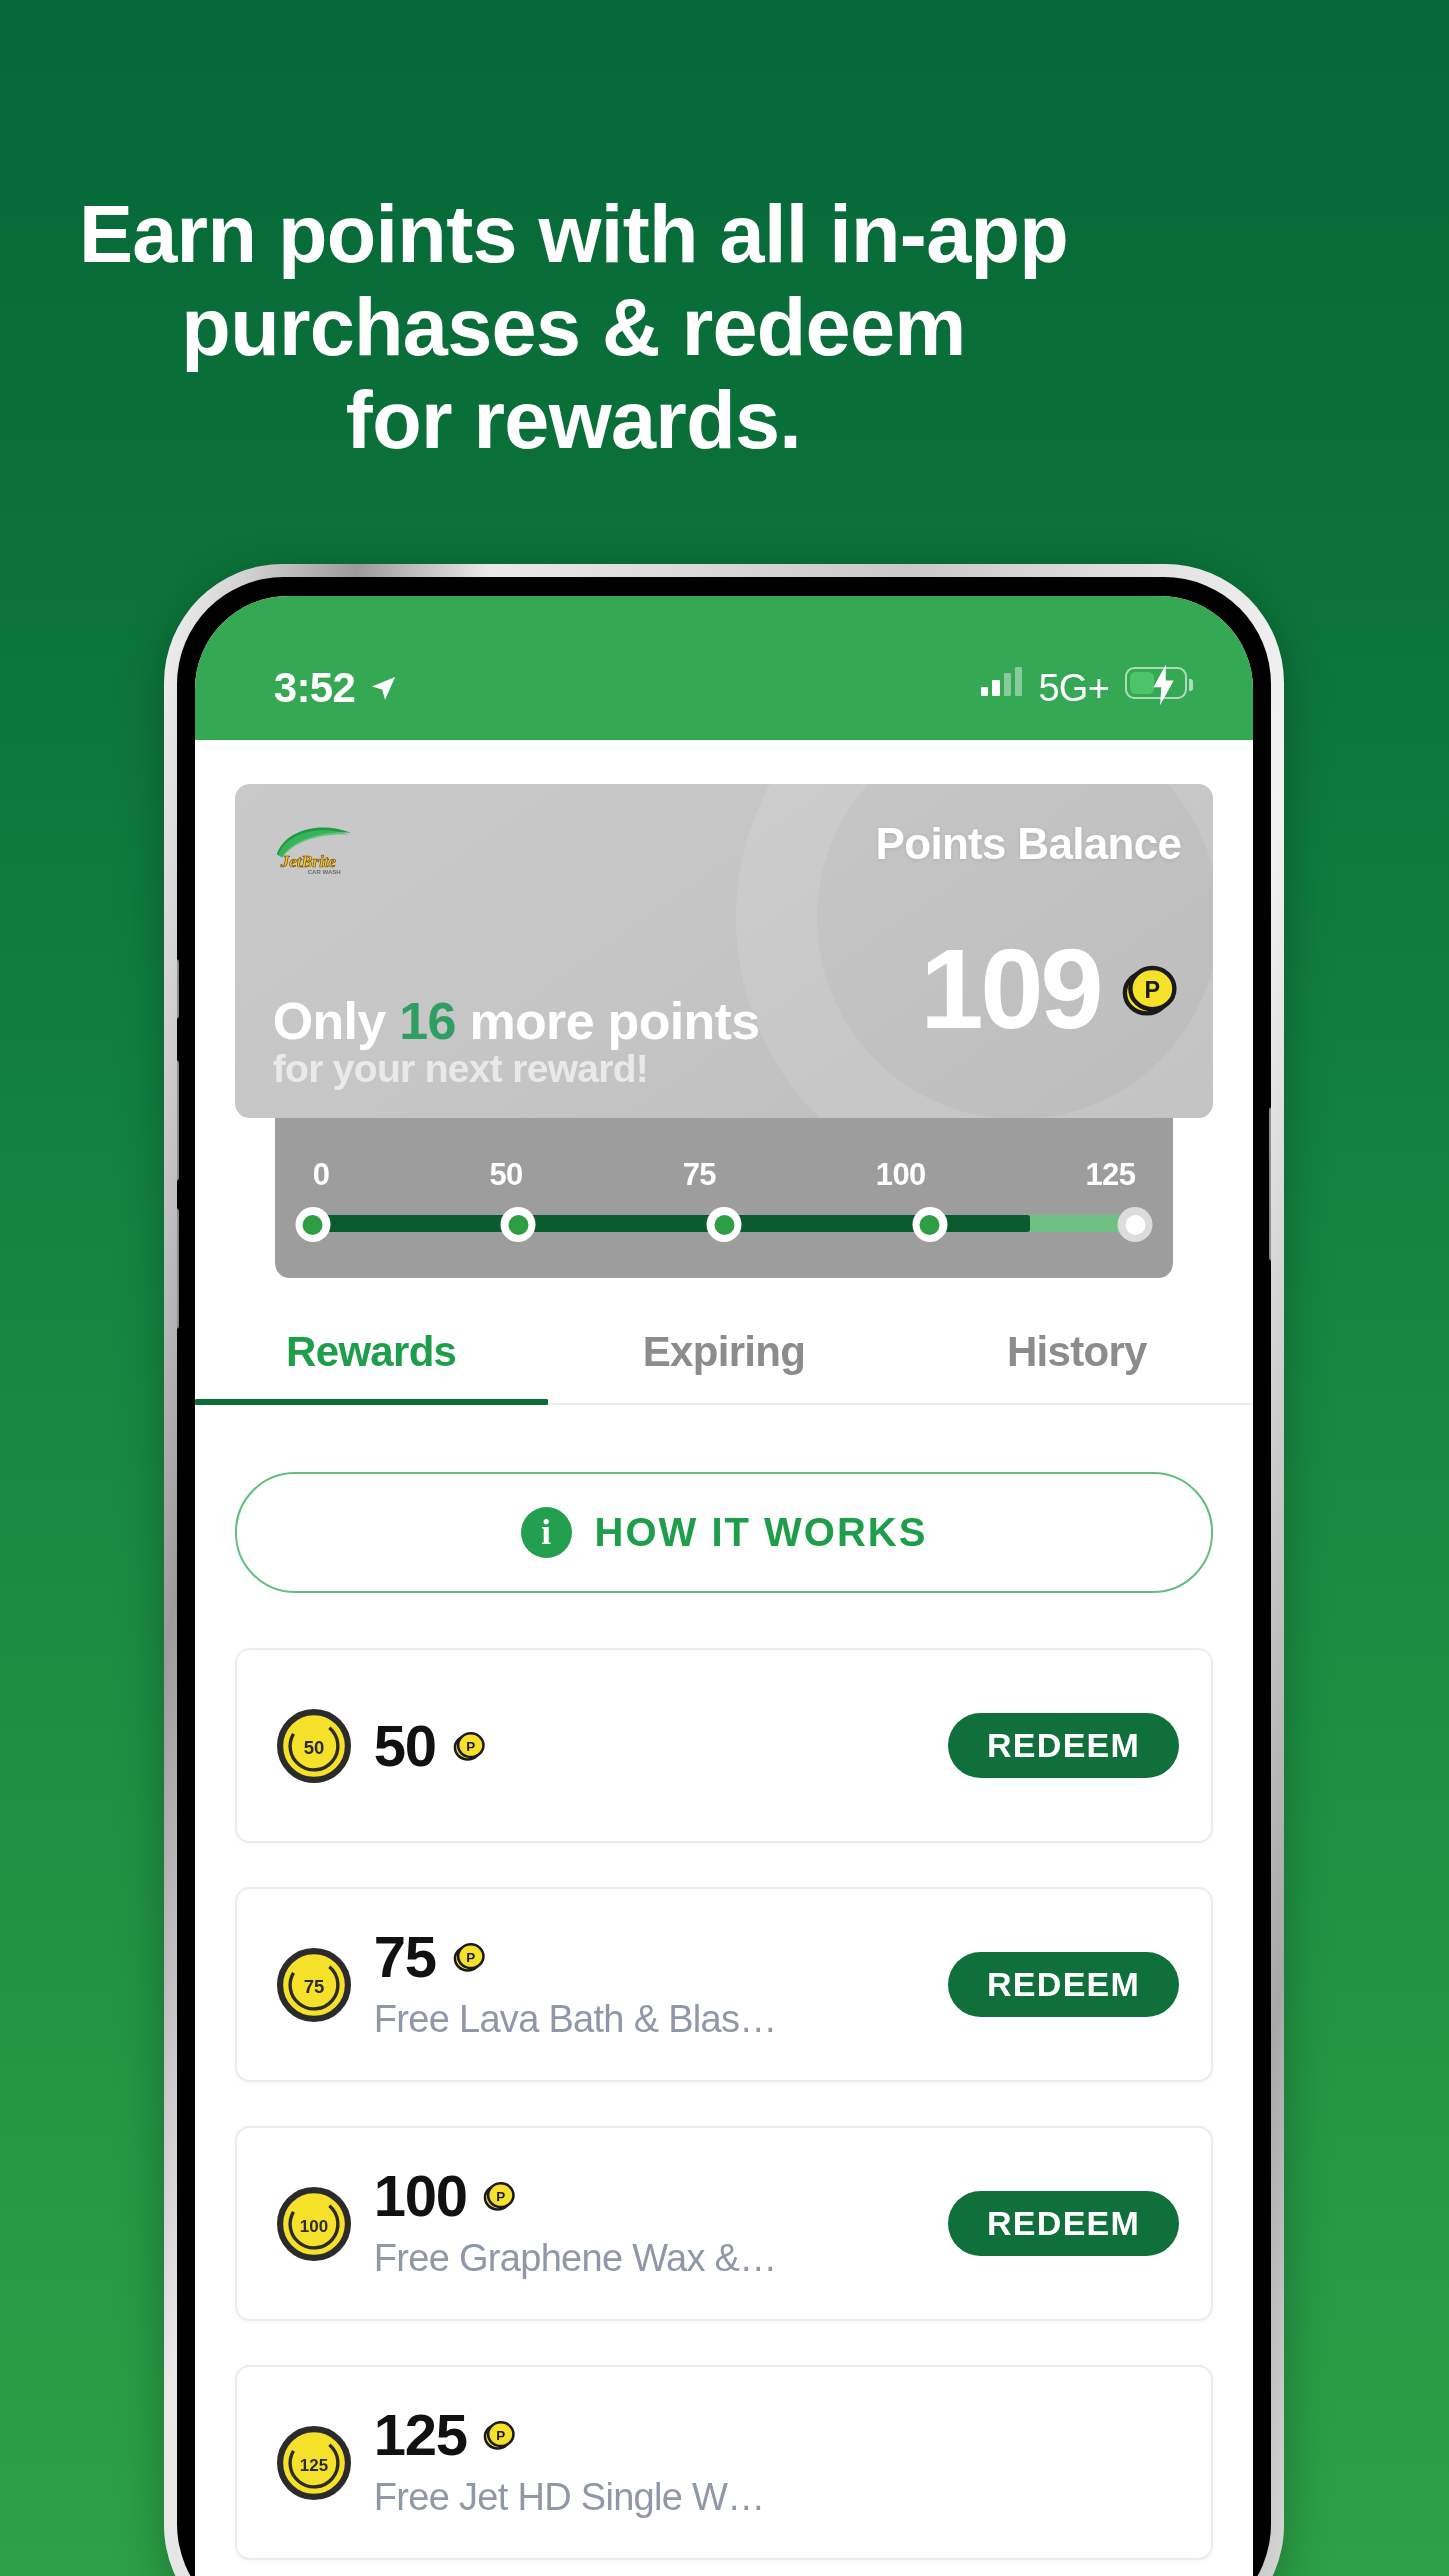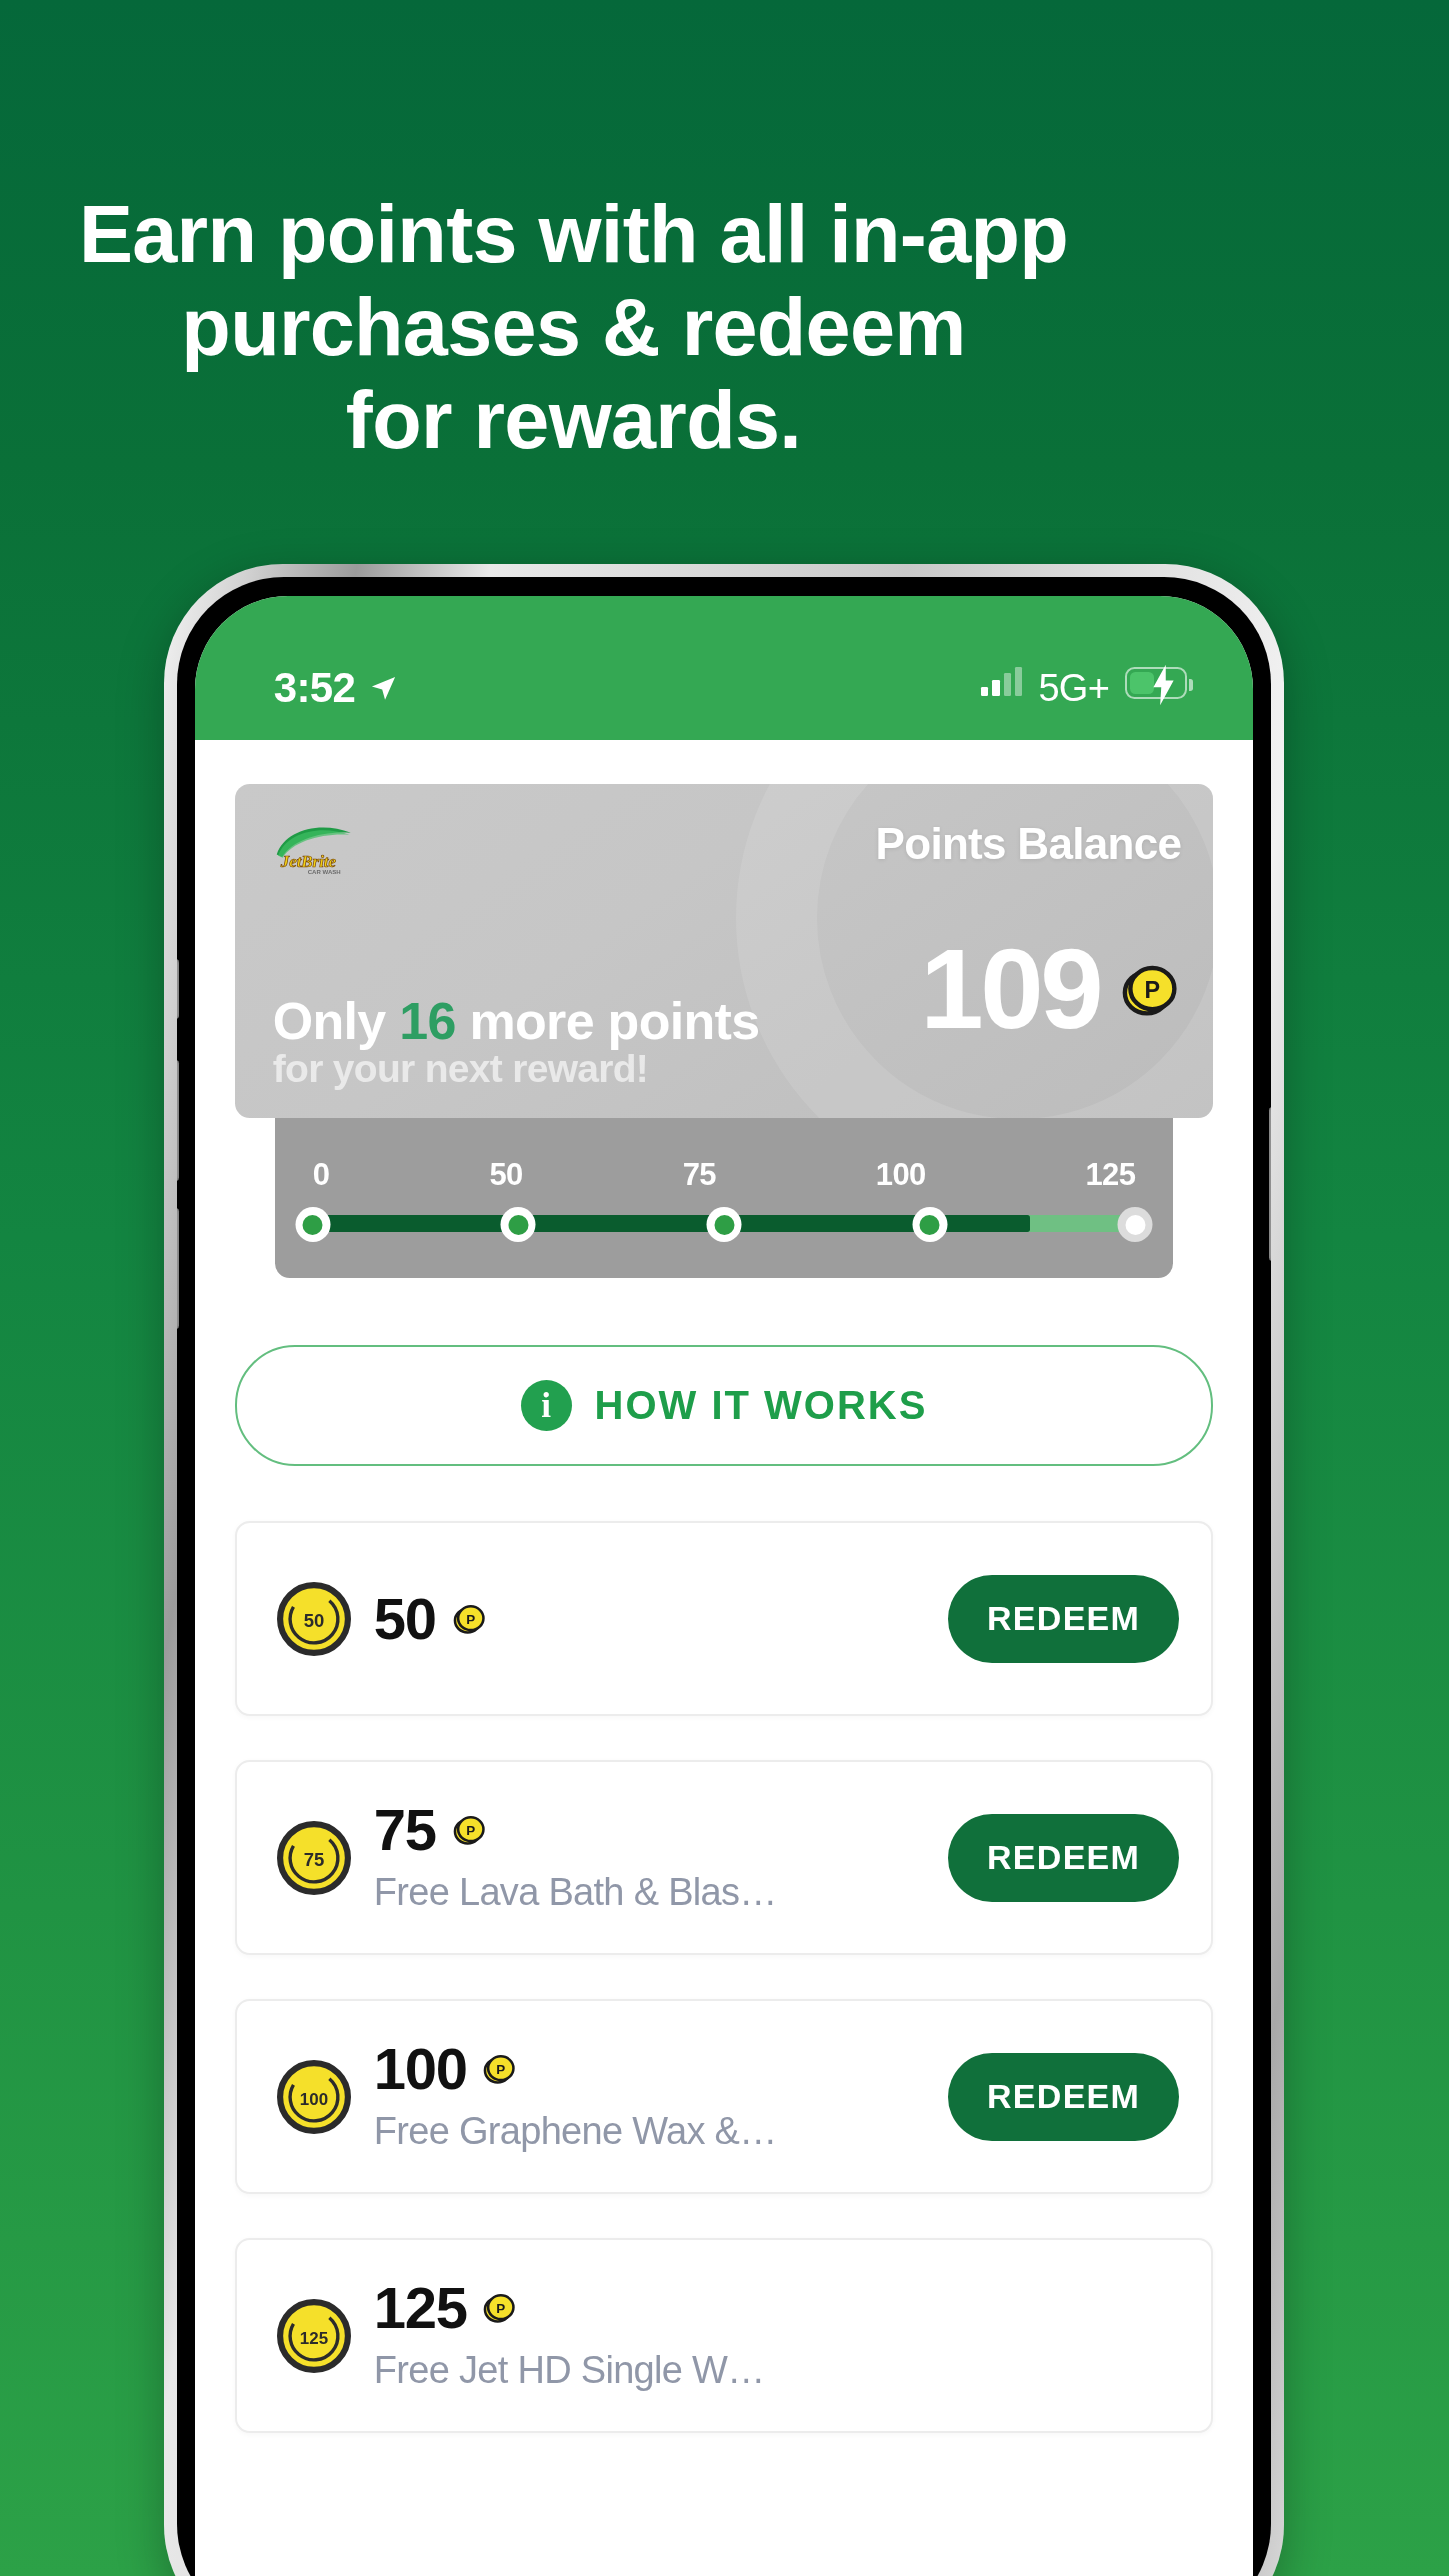--- a/index.html
+++ b/index.html
@@ -187,21 +187,21 @@
     box-shadow:0 1.3px 5.4px rgba(0,0,0,.03);
   }
   .badge{ width:74px; height:74px; flex:none; }
   .rw-mid{ flex:1; padding-left:23px; }
   .rw-top{ display:flex; align-items:center; gap:14.8px; }
   .rw-pts{ font-size:58px; font-weight:bold; color:#111; letter-spacing:-1.3px; line-height:1; }
   .coin-sm{ width:38px; height:38px; }
   .rw-desc{ color:#9097A8; font-size:38px; font-weight:500; margin-top:12px; letter-spacing:-0.7px; }
   .redeem{
     background:#10703B; color:#fff; border:none;
-    border-radius:47px; height:88px; padding:0 39px;
+    border-radius:47px; height:65px; padding:0 39px;
     font-size:34px; font-weight:bold; letter-spacing:1.3px;
     font-family:"Liberation Sans", sans-serif;
   }
 </style>
 </head>
 <body>
 
 <div class="headline">
   <div>Earn points with all in-app</div>
   <div>purchases &amp; redeem</div>
@@ -294,20 +294,25 @@
             <div class="knob" style="left:75%">
                 <i></i>
               </div>
             <div class="knob end" style="left:100%">
                 <i></i>
               </div>
           </div>
         </div>
       </div>
 
+      <div class="tabs">
+        <div class="tab active">Rewards</div>
+        <div class="tab">Expiring</div>
+        <div class="tab">History</div>
+      </div>
 
       <div class="hiw">
         <span class="info-icon">i</span>
         <span class="hiw-label">HOW IT WORKS</span>
       </div>
 
       <div class="rewards">
 
         <div class="reward">
           <svg class="badge" viewBox="0 0 48 48">

